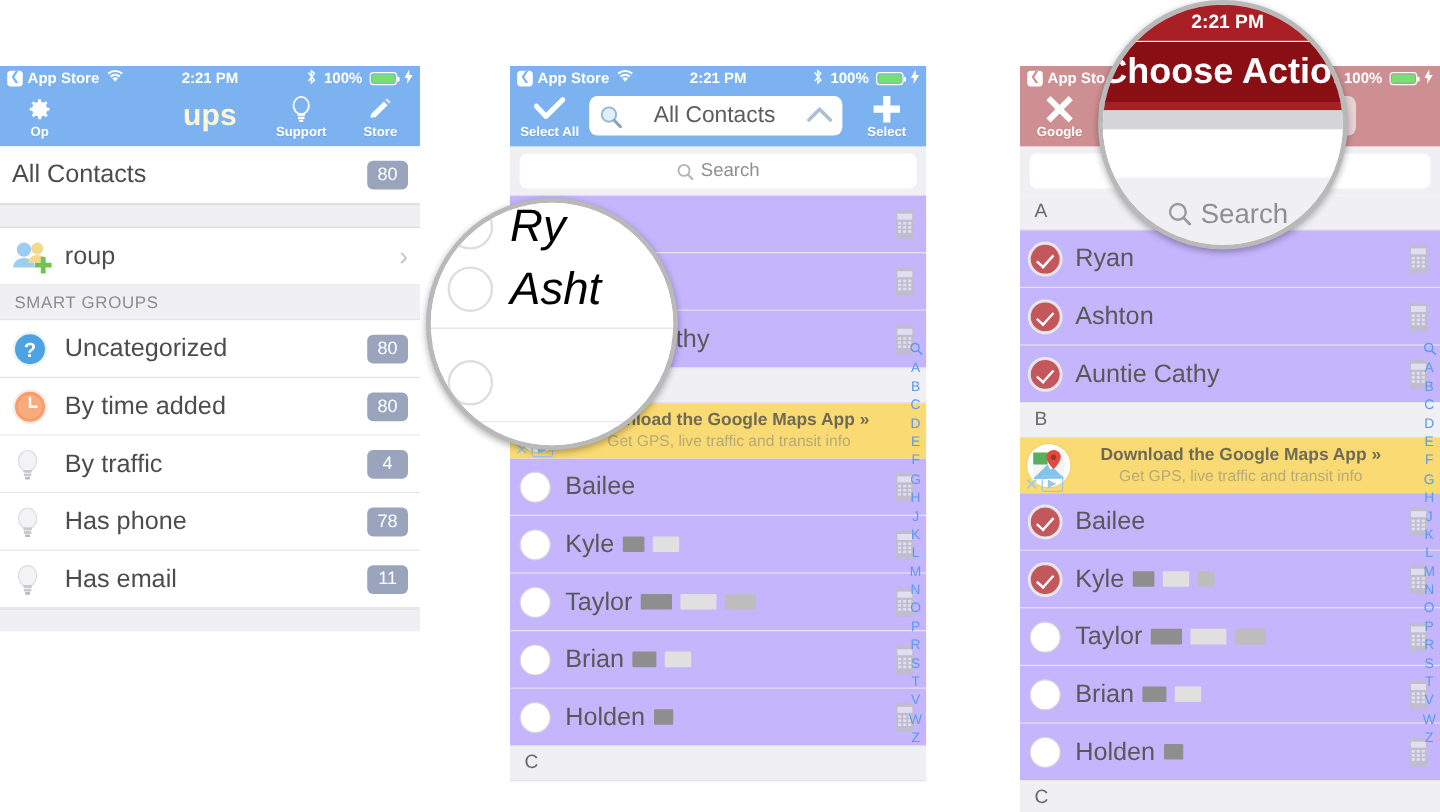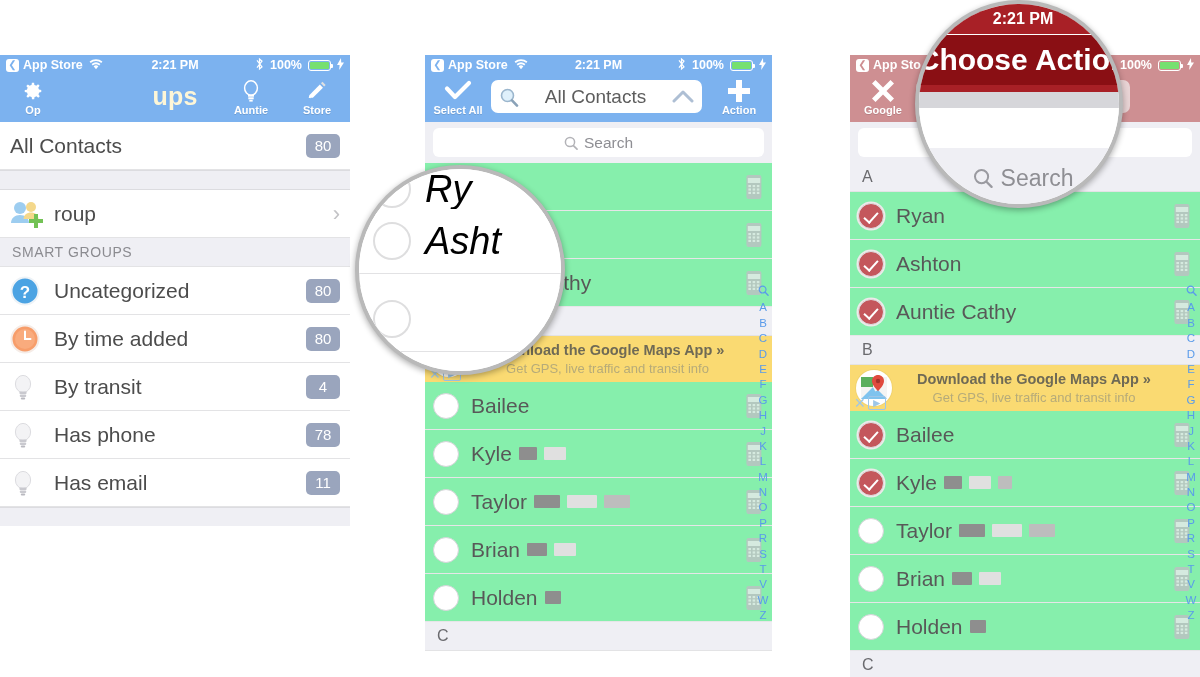--- a/index.html
+++ b/index.html
@@ -76,21 +76,21 @@
   .row .chev{margin-left:auto;color:#c3c3c6;font-size:22px;font-weight:300;}
   .sect{height:28px;background:#efeff4;display:flex;align-items:center;padding:0 12px;
     font-size:14px;color:#8b8b90;letter-spacing:.6px;border-bottom:1px solid #e3e3e5;}
   .sect.alpha{font-size:16px;color:#6a6a6e;letter-spacing:0;font-weight:400;}
   .gapbar{height:18px;background:#efeff4;border-bottom:1px solid #dcdce0;border-top:1px solid #dcdce0;}
 
   .icoslot{width:44px;display:flex;align-items:center;justify-content:flex-start;}
 
   
   .crow{height:48px;display:flex;align-items:center;padding:0 8px;
-    border-bottom:1px solid #e6e6e8;background:#86efac;box-sizing:border-box;justify-content:center;}
+    border-bottom:1px solid #e6e6e8;background:#c4b5fd;box-sizing:border-box;justify-content:center;}
   .sel{width:26px;height:26px;border-radius:50%;border:1.6px solid #d4d4d8;
     box-sizing:border-box;flex:0 0 auto;background:#fff;}
   .sel.on{background:#c4575c;border:1.6px solid #e0e0e2;position:relative;
     box-shadow:0 0 0 1.5px #eceaea;}
   .sel.on:after{content:"";position:absolute;left:7.5px;top:5px;width:6px;height:12px;
     border:solid #fff;border-width:0 2.6px 2.6px 0;transform:rotate(42deg);}
   .cname{margin-left:12px;font-size:21px;color:#585858;display:flex;align-items:center;gap:7px;}
   .blur{display:inline-block;height:13px;border-radius:1px;vertical-align:middle;}
   .phoneic{margin-left:auto;width:20px;height:26px;opacity:.8;}
 
@@ -197,21 +197,21 @@
       </div>
       <div class="navbtn" style="margin-left:auto;">
         <span class="glyph">
           <svg class="ic-bulb" viewBox="0 0 18 24">
               <ellipse cx="9" cy="9" rx="6.4" ry="7.2" fill="none" stroke="#fff" stroke-width="1.5"></ellipse>
               <rect x="6" y="15.6" width="6" height="2.1" fill="#fff"></rect>
               <rect x="6.3" y="18.3" width="5.4" height="2" fill="#fff"></rect>
               <rect x="7.3" y="20.8" width="3.4" height="1.8" fill="#fff"></rect>
             </svg>
         </span>
-        <span class="lbl">Auntie</span>
+        <span class="lbl">Support</span>
       </div>
       <div class="navbtn">
         <span class="glyph">
           <svg class="ic-pencil" viewBox="0 0 24 24">
               <path d="M3 19.4 4.1 16l11-11 3.4 3.4-11 11z" fill="#fff"></path>
               <path d="M16.3 3.6 18 2l3.4 3.4-1.6 1.6z" fill="#e0e0e0"></path>
               <path d="M3 19.4 5.3 20l-1.2-3.9z" fill="#fff"></path>
             </svg>
         </span>
         <span class="lbl">Store</span>
@@ -265,21 +265,21 @@
         </div>
         <div class="row">
           <span class="icoslot">
             <svg width="26" height="30" viewBox="0 0 26 30">
               <ellipse cx="13" cy="12" rx="7.6" ry="8.6" fill="#f3f3f5" stroke="#dcdce0" stroke-width="1"></ellipse>
               <rect x="9.4" y="19.6" width="7.2" height="2.4" rx="1" fill="#c9c9cf"></rect>
               <rect x="9.8" y="22.6" width="6.4" height="2.3" rx="1" fill="#c9c9cf"></rect>
               <rect x="10.8" y="25.4" width="4.4" height="2.2" rx="1" fill="#b9b9c0"></rect>
             </svg>
           </span>
-          <span class="name">By transit</span>
+          <span class="name">By traffic</span>
           <span class="count">4</span>
         </div>
         <div class="row">
           <span class="icoslot">
             <svg width="26" height="30" viewBox="0 0 26 30">
               <ellipse cx="13" cy="12" rx="7.6" ry="8.6" fill="#f3f3f5" stroke="#dcdce0" stroke-width="1"></ellipse>
               <rect x="9.4" y="19.6" width="7.2" height="2.4" rx="1" fill="#c9c9cf"></rect>
               <rect x="9.8" y="22.6" width="6.4" height="2.3" rx="1" fill="#c9c9cf"></rect>
               <rect x="10.8" y="25.4" width="4.4" height="2.2" rx="1" fill="#b9b9c0"></rect>
             </svg>
@@ -360,21 +360,21 @@
               <path d="M2 12 11 3l9 9" fill="none" stroke="#aebfd4" stroke-width="3" stroke-linecap="round" stroke-linejoin="round"></path>
             </svg>
         </span>
       </div>
       <div class="navbtn">
         <span class="glyph">
           <svg width="26" height="26" viewBox="0 0 26 26">
               <path d="M10 2h6v8h8v6h-8v8h-6v-8H2v-6h8z" fill="#fff"></path>
             </svg>
         </span>
-        <span class="lbl">Action</span>
+        <span class="lbl">Select</span>
       </div>
     </div>
 
     <div class="searchwrap">
       <div class="searchfield">
         <span class="mg">
           <svg viewBox="0 0 14 14" width="14" height="14">
               <circle cx="6" cy="6" r="4.6" fill="none" stroke="#9a9aa0" stroke-width="1.5"></circle>
               <path d="M9.4 9.6 13 13.2" stroke="#9a9aa0" stroke-width="1.7" stroke-linecap="round"></path>
             </svg>

